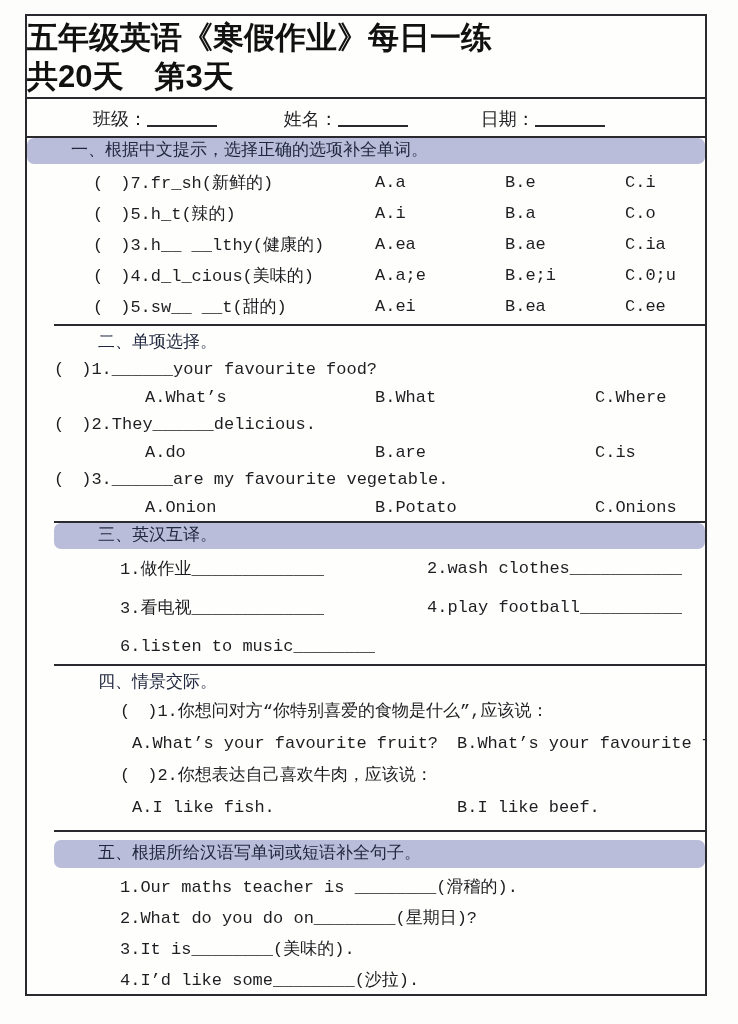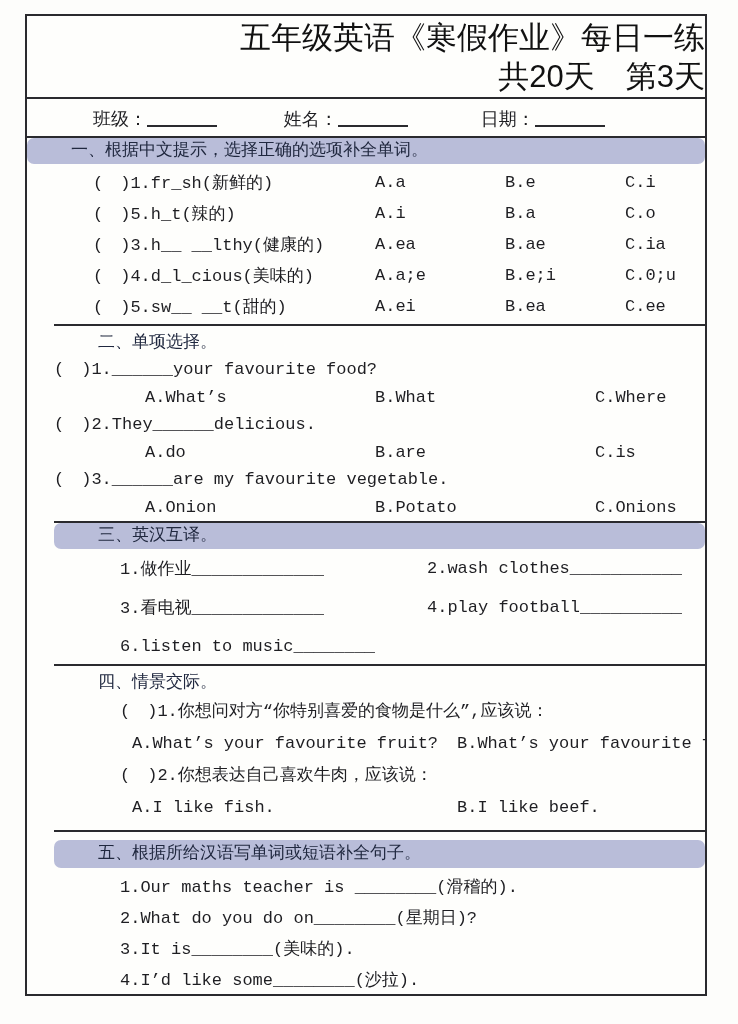--- a/index.html
+++ b/index.html
@@ -13,23 +13,23 @@
   .sheet {
     position:absolute; left:25px; top:14px;
     width:682px; height:982px;
     border:2px solid #2a2a2e;
     background:#fefefc;
   }
   
   .title-block {
     height:83px;
     border-bottom:2px solid #2a2a2e;
-    text-align:right;
+    text-align:left;
     font-family:"Liberation Sans","DejaVu Sans",sans-serif;
-    font-weight:normal;
+    font-weight:bold;
     font-size:31px; line-height:39px;
     padding-top:2px;
     color:#111;
   }
   
   .info-row {
     height:39px;
     border-bottom:2px solid #2a2a2e;
     padding:8px 0 0 66px;
     font-size:18px;
@@ -106,21 +106,21 @@
   <div class="info-row">
     <span class="info-item m1"><span>班级：</span><span class="blank"></span></span>
     <span class="info-item m2"><span>姓名：</span><span class="blank"></span></span>
     <span class="info-item"><span>日期：</span><span class="blank"></span></span>
   </div>
 
   <section id="sec1">
     <div class="sec-hd shaded">一、根据中文提示，选择正确的选项补全单词。</div>
     <div class="rows">
       <div class="s1-row">
-        <span>(　)1.fr_sh(新鲜的)</span>
+        <span>(　)7.fr_sh(新鲜的)</span>
           <span>A.a</span>
           <span>B.e</span>
           <span>C.i</span>
       </div>
       <div class="s1-row">
         <span>(　)5.h_t(辣的)</span>
           <span>A.i</span>
           <span>B.a</span>
           <span>C.o</span>
       </div>

